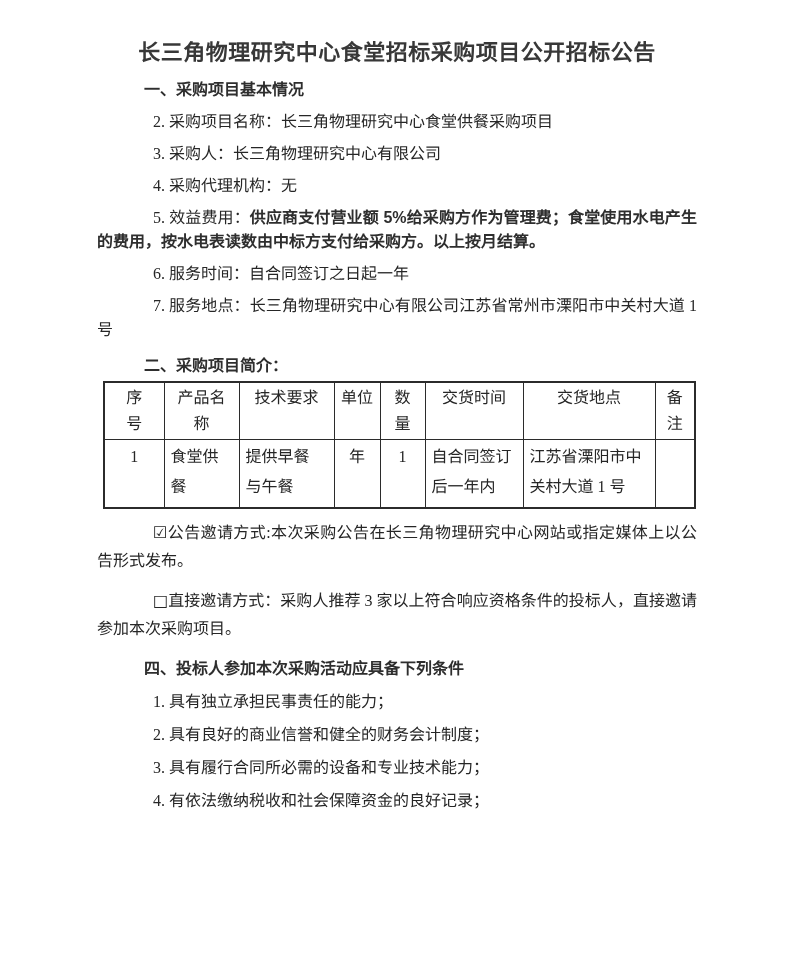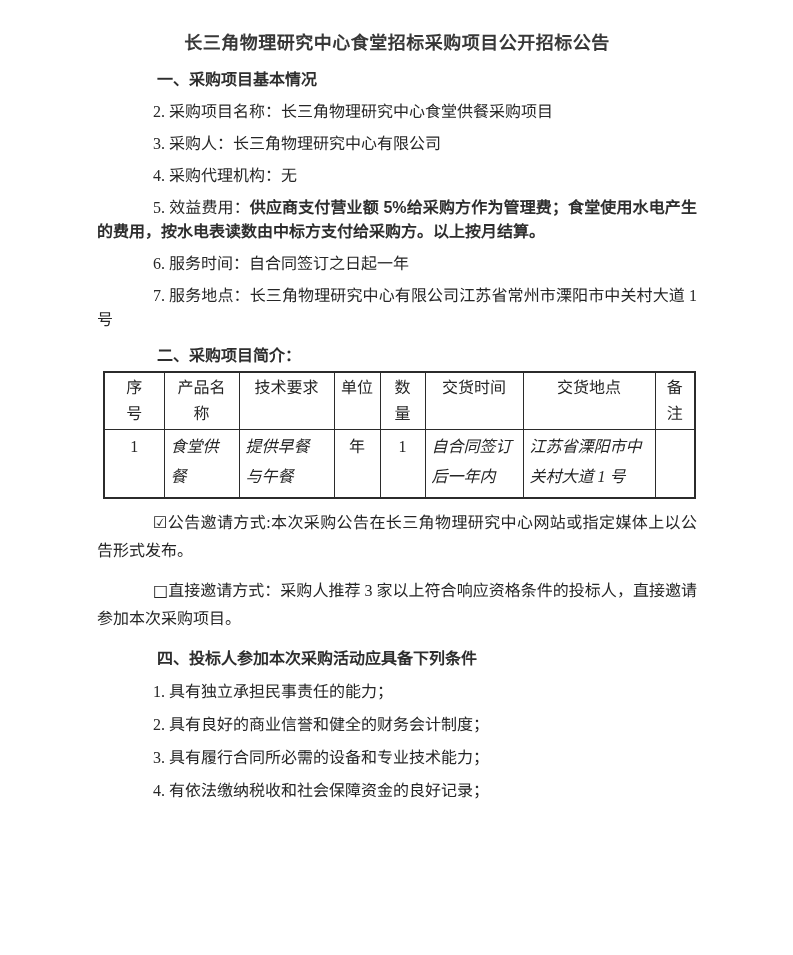--- a/index.html
+++ b/index.html
@@ -14,47 +14,47 @@
     box-sizing: border-box;
     background: #ffffff;
     padding: 30px 96px 10px 97px;
     font-family: "Liberation Serif", "DejaVu Serif", serif;
     font-size: 16px;
     color: #262626;
     overflow: hidden;
   }
   .doc-title {
     font-family: "Liberation Sans", "DejaVu Sans", sans-serif;
-    font-size: 18px;
+    font-size: 22px;
     font-weight: bold;
     color: #383838;
     text-align: center;
     line-height: 26px;
-    margin: 0;
+    margin: 10px;
     letter-spacing: 0.5px;
   }
   .para {
     margin: 0;
     line-height: 24px;
     text-indent: 56px;
     text-align: justify;
   }
   .para.intro { margin-top: 24px; }
   .para.wide { line-height: 28px; }
   .u {
     text-decoration: underline;
     text-underline-offset: 3px;
   }
   .sec-heading {
     font-family: "Liberation Sans", "DejaVu Sans", sans-serif;
     font-weight: bold;
     font-size: 16px;
     color: #2e2e2e;
     line-height: 24px;
-    margin: 12px 0 0 60px;
+    margin: 12px 0 0 47px;
   }
   .sec-heading.mt13 { margin-top: 13px; }
   .sec-heading.mt14 { margin-top: 14px; }
   .item { margin-top: 8px; }
   .item .bold-run {
     font-family: "Liberation Sans", "DejaVu Sans", sans-serif;
     font-weight: bold;
     color: #2e2e2e;
   }
   .cond { margin-top: 9px; }
@@ -73,21 +73,21 @@
     padding: 2px 6px;
     white-space: pre-line;
     text-align: center;
     line-height: 26px;
     box-sizing: border-box;
     overflow: hidden;
   }
   table.spec tr.hdr { height: 56px; }
   table.spec tr.data { height: 68px; }
   table.spec tr.data td { line-height: 30px; }
-  table.spec td.al { text-align: left; font-style: italic; }
+  table.spec td.al { text-align: left; }
   .checkbox-glyph { font-family: "DejaVu Sans", sans-serif; }
 </style>
 </head>
 <body>
 
 <div class="page">
 
   <h1 class="doc-title">长三角物理研究中心食堂招标采购项目公开招标公告</h1>
 
 

